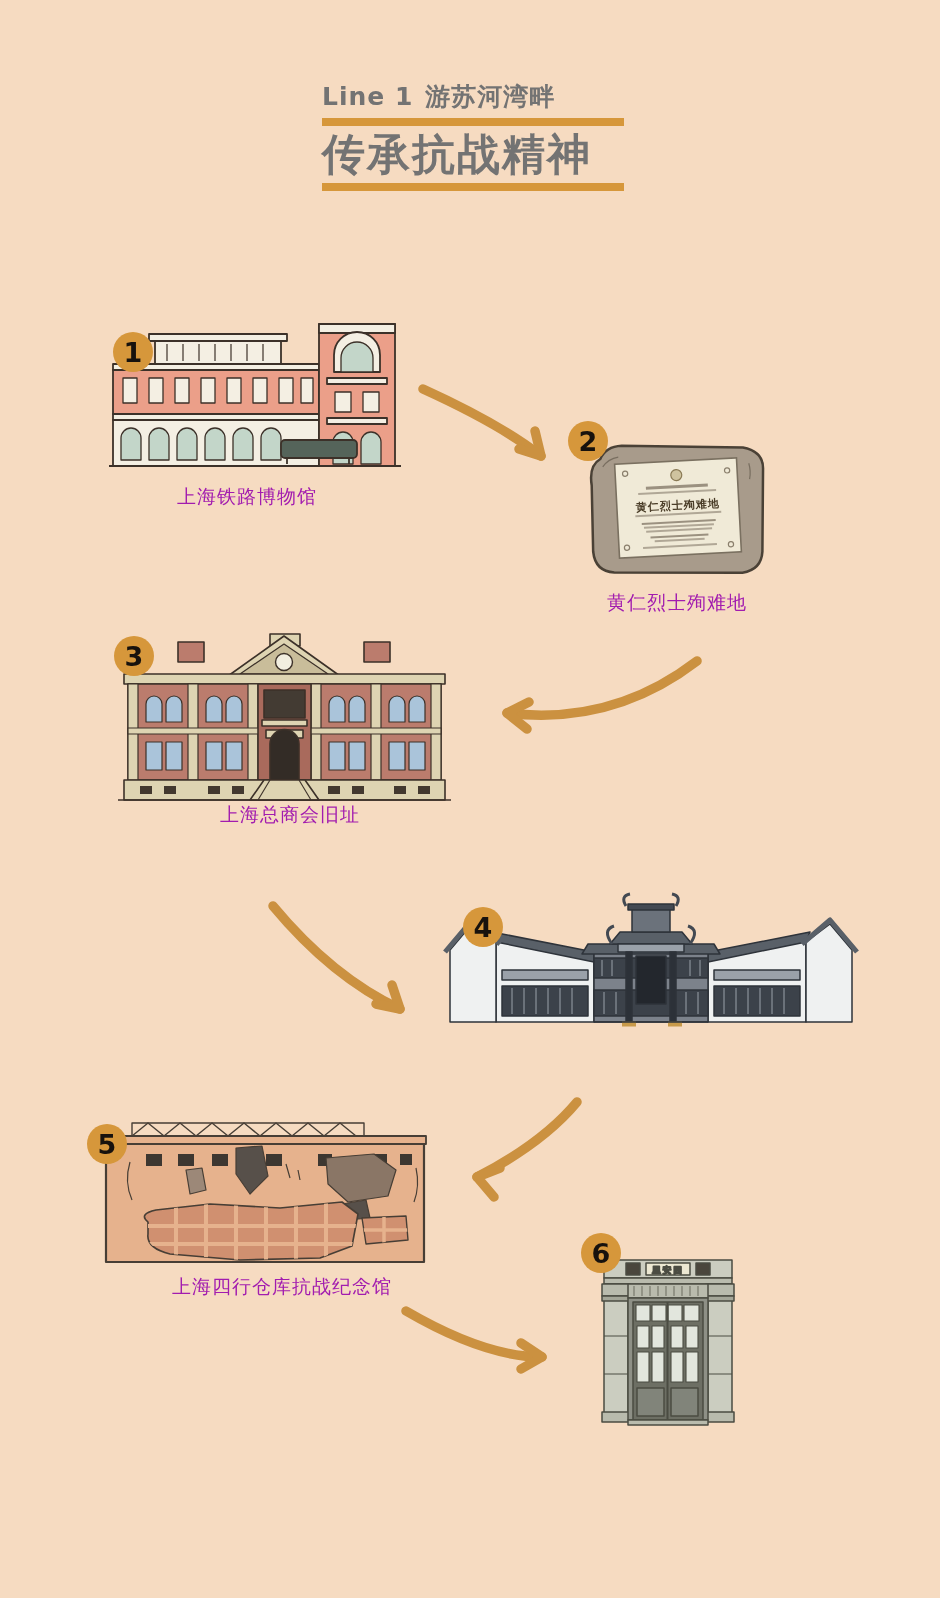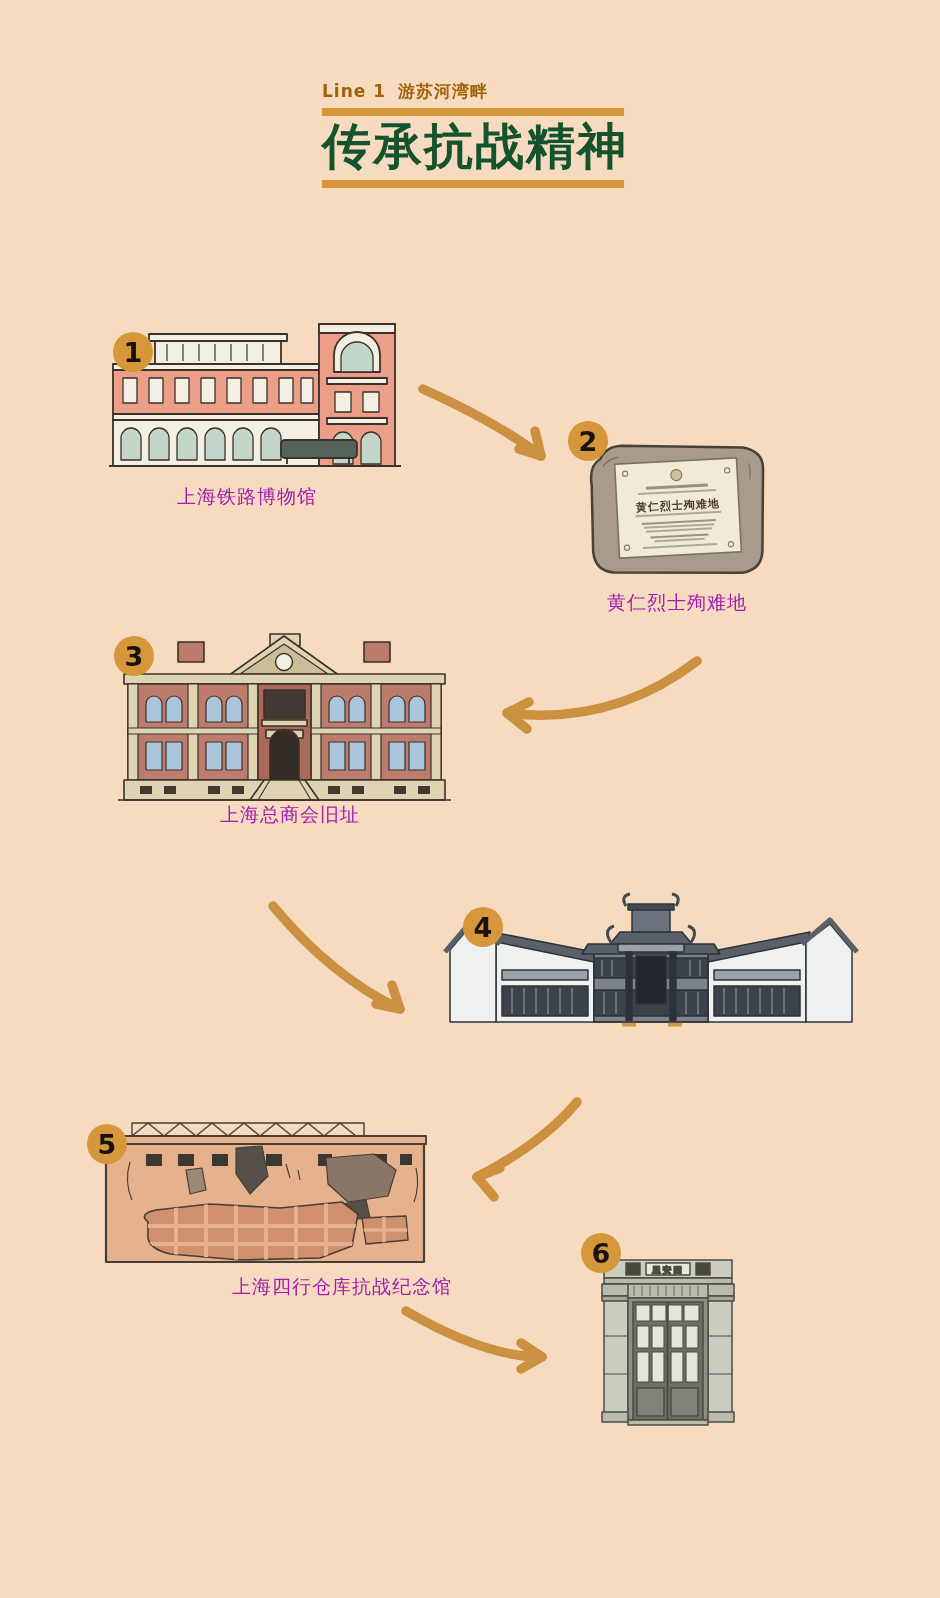--- a/index.html
+++ b/index.html
@@ -1,24 +1,24 @@
 <!DOCTYPE html>
 <html><head>
 <meta charset="utf-8">
 <style>
   html,body{margin:0;padding:0;background:#ffffff;}
   body{font-family:"DejaVu Sans","Liberation Sans",sans-serif;}
   #canvas{position:relative;width:940px;height:1598px;background:#f6dbc1;overflow:hidden;margin:0 auto;}
 
   
   .header{position:absolute;left:322px;top:80px;width:310px;}
-  .header .line-row{font-size:17px;font-weight:bold;color:#a16207;letter-spacing:1px;white-space:nowrap;}
+  .header .line-row{font-size:25px;font-weight:bold;color:#737373;letter-spacing:1px;white-space:nowrap;}
   .header .line-row .route{margin-left:12px;}
   .gold-bar{height:8px;background:#d6973b;margin-top:5px;width:302px;}
-  .header .big-title{font-size:49px;font-weight:bold;color:#14532d;letter-spacing:2px;line-height:1.12;margin-top:4px;white-space:nowrap;}
+  .header .big-title{font-size:43px;font-weight:bold;color:#737373;letter-spacing:2px;line-height:1.12;margin-top:4px;white-space:nowrap;}
 
   
   .badge{position:absolute;width:40px;height:40px;border-radius:50%;background:#d6973b;
          display:flex;align-items:center;justify-content:center;
          font-size:27px;font-weight:bold;color:#17120d;z-index:5;}
   #badge-1{left:113px;top:332px;}
   #badge-2{left:568px;top:421px;}
   #badge-3{left:114px;top:636px;}
   #badge-4{left:463px;top:907px;}
   #badge-5{left:87px;top:1124px;}
@@ -32,21 +32,21 @@
   #illus-4{left:442px;top:892px;width:418px;height:140px;}
   #illus-5{left:90px;top:1118px;width:350px;height:152px;}
   #illus-6{left:600px;top:1256px;width:136px;height:172px;}
 
   
   .stop-label{position:absolute;font-size:19px;color:#a21caf;letter-spacing:1px;text-align:center;white-space:nowrap;font-family:Liberation Mono, monospace;}
   #label-1{left:97px;top:484px;width:300px;}
   #label-2{left:557px;top:590px;width:240px;}
   #label-3{left:140px;top:802px;width:300px;}
   #label-4{left:568px;top:1028px;width:200px;}
-  #label-5{left:132px;top:1274px;width:320px;text-align:right;}
+  #label-5{left:122px;top:1274px;width:320px;}
   #label-6{left:532px;top:1434px;width:300px;}
 
   
   #arrows{position:absolute;left:0;top:0;width:940px;height:1598px;pointer-events:none;z-index:4;}
   #arrows path{fill:none;stroke:#cb9140;stroke-width:9.5;stroke-linecap:round;stroke-linejoin:round;}
 </style>
 </head>
 <body>
 
 <div id="canvas">

